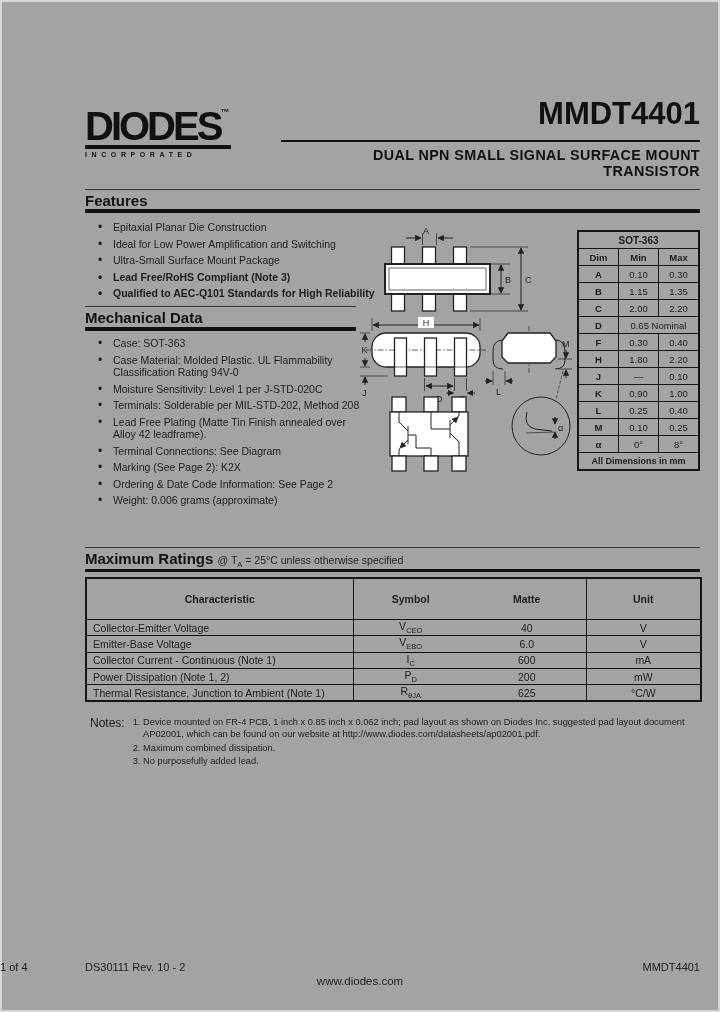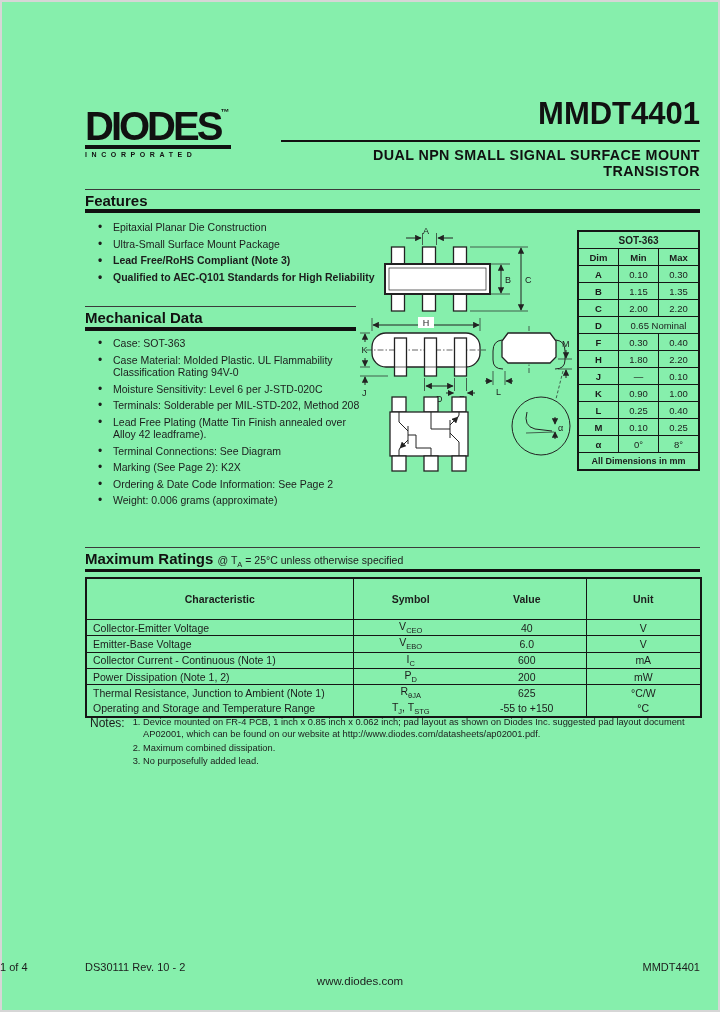--- a/index.html
+++ b/index.html
@@ -1,16 +1,16 @@
 <!DOCTYPE html>
 <html><head>
 <meta charset="utf-8">
 <style>
   html,body{margin:0;padding:0;background:#e8e8e8;}
-  .page{position:relative;width:720px;height:1012px;background:#86efac;margin:0 auto;
+  .page{position:relative;width:720px;height:1012px;background:#a3a3a3;margin:0 auto;
         font-family:"Liberation Sans","DejaVu Sans",sans-serif;color:#1c1c1c;overflow:hidden;
         box-shadow:inset 0 0 0 2px #d6d6d6;}
   
   .logo{position:absolute;left:85px;top:109px;}
   .logo-text{font-size:40px;font-weight:bold;letter-spacing:-3px;line-height:.88;color:#111;}
   .logo-tm{font-size:9px;vertical-align:top;letter-spacing:0;}
   .logo-bar{height:4px;background:#111;width:146px;margin-top:1px;}
   .logo-sub{font-size:7px;font-weight:bold;letter-spacing:4.6px;margin-top:2px;color:#111;}
   .doc-title{position:absolute;top:96px;right:20px;font-size:31px;font-weight:bold;color:#111;}
   .header-rule{position:absolute;left:281px;top:140px;width:419px;height:2px;background:#111;}
@@ -79,32 +79,33 @@
   </div>
   <div class="doc-title">MMDT4401</div>
   <div class="header-rule"></div>
   <div class="doc-subtitle">DUAL NPN SMALL SIGNAL SURFACE MOUNT TRANSISTOR</div>
 
   <div class="rule" style="left:85px;top:189px;width:615px;"></div>
   <div class="sec-heading" style="left:85px;top:192px;">Features</div>
   <div class="bar" style="left:85px;top:209px;width:615px;"></div>
   <ul class="blist" id="features-list">
       <li>Epitaxial Planar Die Construction</li>
+      <li>Ideal for Low Power Amplification and Switching</li>
       <li>Ultra-Small Surface Mount Package</li>
       <li class="b">Lead Free/RoHS Compliant (Note 3)</li>
       <li class="b">Qualified to AEC-Q101 Standards for High Reliability</li>
     </ul>
 
   <div class="rule" style="left:85px;top:306px;width:271px;"></div>
   <div class="sec-heading" style="left:85px;top:309px;">Mechanical Data</div>
   <div class="bar" style="left:85px;top:327px;width:271px;"></div>
   <ul class="blist" id="mech-list">
       <li>Case: SOT-363</li>
       <li>Case Material: Molded Plastic. UL Flammability Classification Rating 94V-0</li>
-      <li>Moisture Sensitivity: Level 6 per J-STD-020C</li>
+      <li>Moisture Sensitivity: Level 1 per J-STD-020C</li>
       <li>Terminals: Solderable per MIL-STD-202, Method 208</li>
       <li>Lead Free Plating (Matte Tin Finish annealed over Alloy 42 leadframe).</li>
       <li>Terminal Connections: See Diagram</li>
       <li>Marking (See Page 2): K2X</li>
       <li>Ordering &amp; Date Code Information: See Page 2</li>
       <li>Weight: 0.006 grams (approximate)</li>
     </ul>
 
   <svg id="pkg-svg" width="218" height="262" viewBox="0 0 218 262">
     <defs>
@@ -309,21 +310,21 @@
     <colgroup>
         <col style="width:267px;">
         <col style="width:115px;">
         <col style="width:118px;">
         <col style="width:115px;">
       </colgroup>
     <thead>
       <tr>
         <th class="vr">Characteristic</th>
         <th>Symbol</th>
-        <th class="vr">Value</th>
+        <th class="vr">Matte</th>
         <th>Unit</th>
       </tr>
     </thead>
     <tbody id="ratings-body">
         <tr>
           <td class="c-char vr">Collector-Emitter Voltage</td>
           <td>V<sub>CEO</sub></td>
           <td class="vr">40</td>
           <td>V</td>
         </tr>
@@ -343,26 +344,20 @@
           <td class="c-char vr">Power Dissipation (Note 1, 2)</td>
           <td>P<sub>D</sub></td>
           <td class="vr">200</td>
           <td>mW</td>
         </tr>
         <tr>
           <td class="c-char vr">Thermal Resistance, Junction to Ambient (Note 1)</td>
           <td>R<sub>θJA</sub></td>
           <td class="vr">625</td>
           <td>°C/W</td>
-        </tr>
-        <tr class="no-top">
-          <td class="c-char vr">Operating and Storage and Temperature Range</td>
-          <td>T<sub>J</sub>, T<sub>STG</sub></td>
-          <td class="vr">-55 to +150</td>
-          <td>°C</td>
         </tr>
       </tbody>
   </table>
 
   <div class="notes-label">Notes:</div>
   <div id="notes-wrap">
     <ol id="notes-list">
         <li>Device mounted on FR-4 PCB, 1 inch x 0.85 inch x 0.062 inch; pad layout as shown on Diodes Inc. suggested pad layout document AP02001, which can be found on our website at http://www.diodes.com/datasheets/ap02001.pdf.</li>
         <li>Maximum combined dissipation.</li>
         <li>No purposefully added lead.</li>

